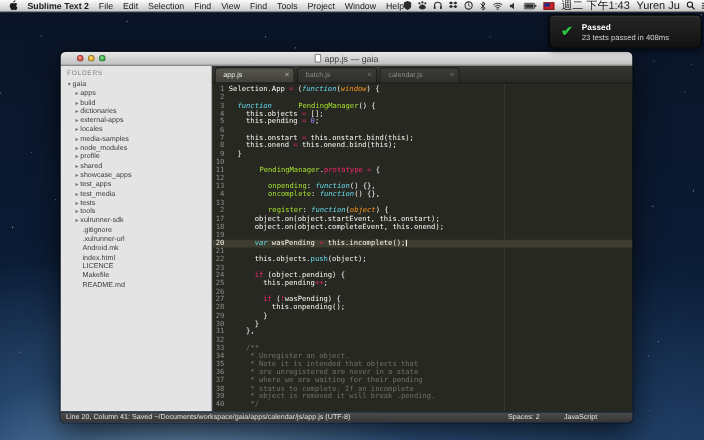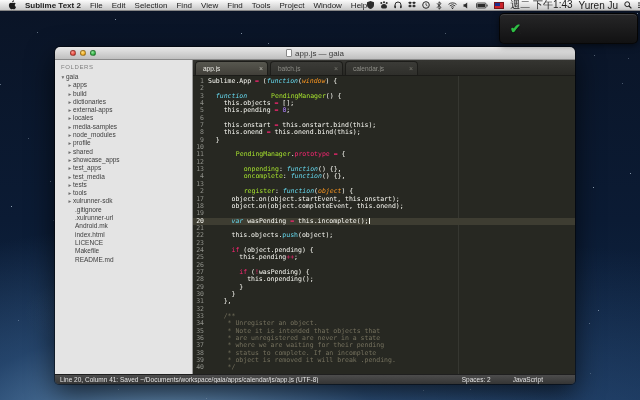--- a/index.html
+++ b/index.html
@@ -314,20 +314,24 @@
     <span class="micon">
         <svg width="8" height="7" viewBox="0 0 8 7">
           <path d="M0 1h8M0 3.2h8M0 5.4h8" stroke="#1c1c1c" stroke-width="0.9"></path>
         </svg>
       </span>
   </div>
 </div>
 
 <div class="toast">
   <span class="check">✔</span>
+  <span>
+    <div class="t-title">Passed</div>
+    <div class="t-msg">23 tests passed in 408ms</div>
+  </span>
 </div>
 
 <div class="window">
   <div class="titlebar">
     <div class="lights">
       <span class="light red"></span>
       <span class="light yellow"></span>
       <span class="light green"></span>
     </div>
     <div class="win-title">
@@ -439,21 +443,21 @@
             <span class="tclose">×</span>
           </div>
           <div class="tab">
             <span class="tlabel">calendar.js</span>
             <span class="tclose">×</span>
           </div>
         </div>
       <div class="code-wrap">
         <div class="ruler"></div>
         <div class="code-lines" id="code-lines">
-            <div class="cl"><span class="ln">1</span><span class="lc"><span>Sublime.App </span><span class="seg-kw">=</span><span> (</span><span class="seg-st">function</span><span>(</span><span class="seg-param">window</span><span>) {</span></span></div>
+            <div class="cl"><span class="ln">1</span><span class="lc"><span>Selection.App </span><span class="seg-kw">=</span><span> (</span><span class="seg-st">function</span><span>(</span><span class="seg-param">window</span><span>) {</span></span></div>
             <div class="cl"><span class="ln">2</span><span class="lc"></span></div>
             <div class="cl"><span class="ln">3</span><span class="lc"><span>  </span><span class="seg-st">function</span><span> </span><span class="seg-fn">PendingManager</span><span>() {</span></span></div>
             <div class="cl"><span class="ln">4</span><span class="lc"><span>    this.objects </span><span class="seg-kw">=</span><span> [];</span></span></div>
             <div class="cl"><span class="ln">5</span><span class="lc"><span>    this.pending </span><span class="seg-kw">=</span><span> </span><span class="seg-num">0</span><span>;</span></span></div>
             <div class="cl"><span class="ln">6</span><span class="lc"></span></div>
             <div class="cl"><span class="ln">7</span><span class="lc"><span>    this.onstart </span><span class="seg-kw">=</span><span> this.onstart.bind(this);</span></span></div>
             <div class="cl"><span class="ln">8</span><span class="lc"><span>    this.onend </span><span class="seg-kw">=</span><span> this.onend.bind(this);</span></span></div>
             <div class="cl"><span class="ln">9</span><span class="lc"><span>  }</span></span></div>
             <div class="cl"><span class="ln">10</span><span class="lc"></span></div>
             <div class="cl"><span class="ln">11</span><span class="lc"><span>  </span><span class="seg-fn">PendingManager</span><span>.</span><span class="seg-kw">prototype</span><span> </span><span class="seg-kw">=</span><span> {</span></span></div>

